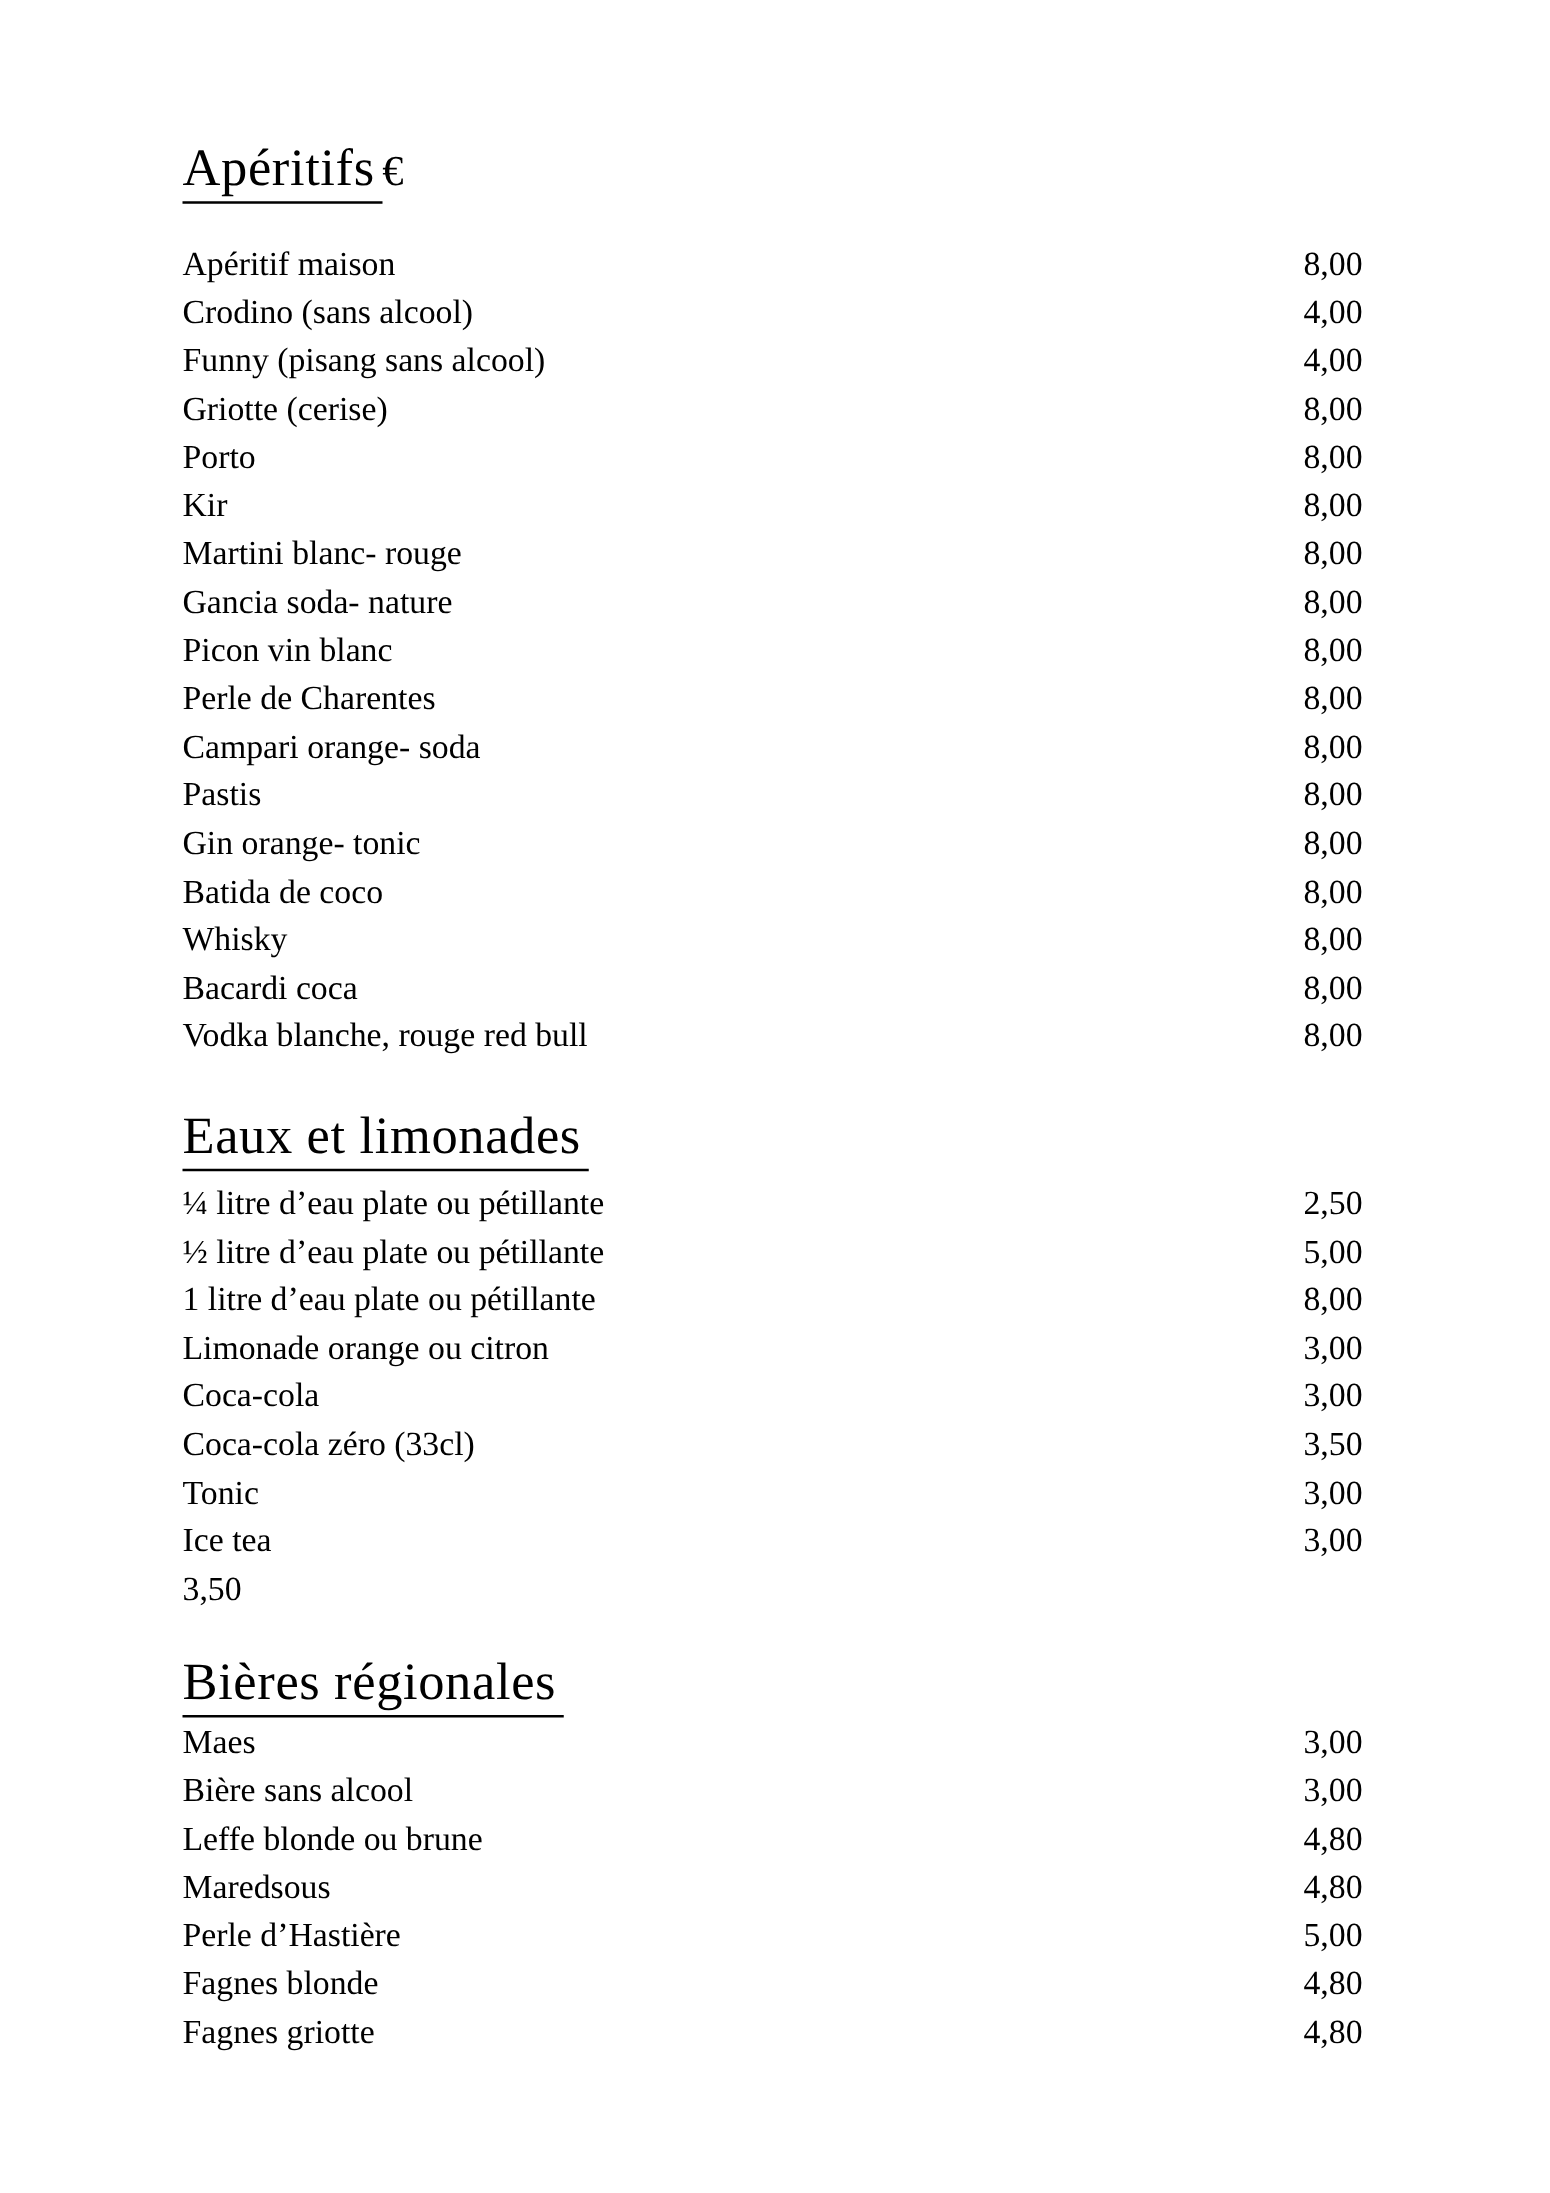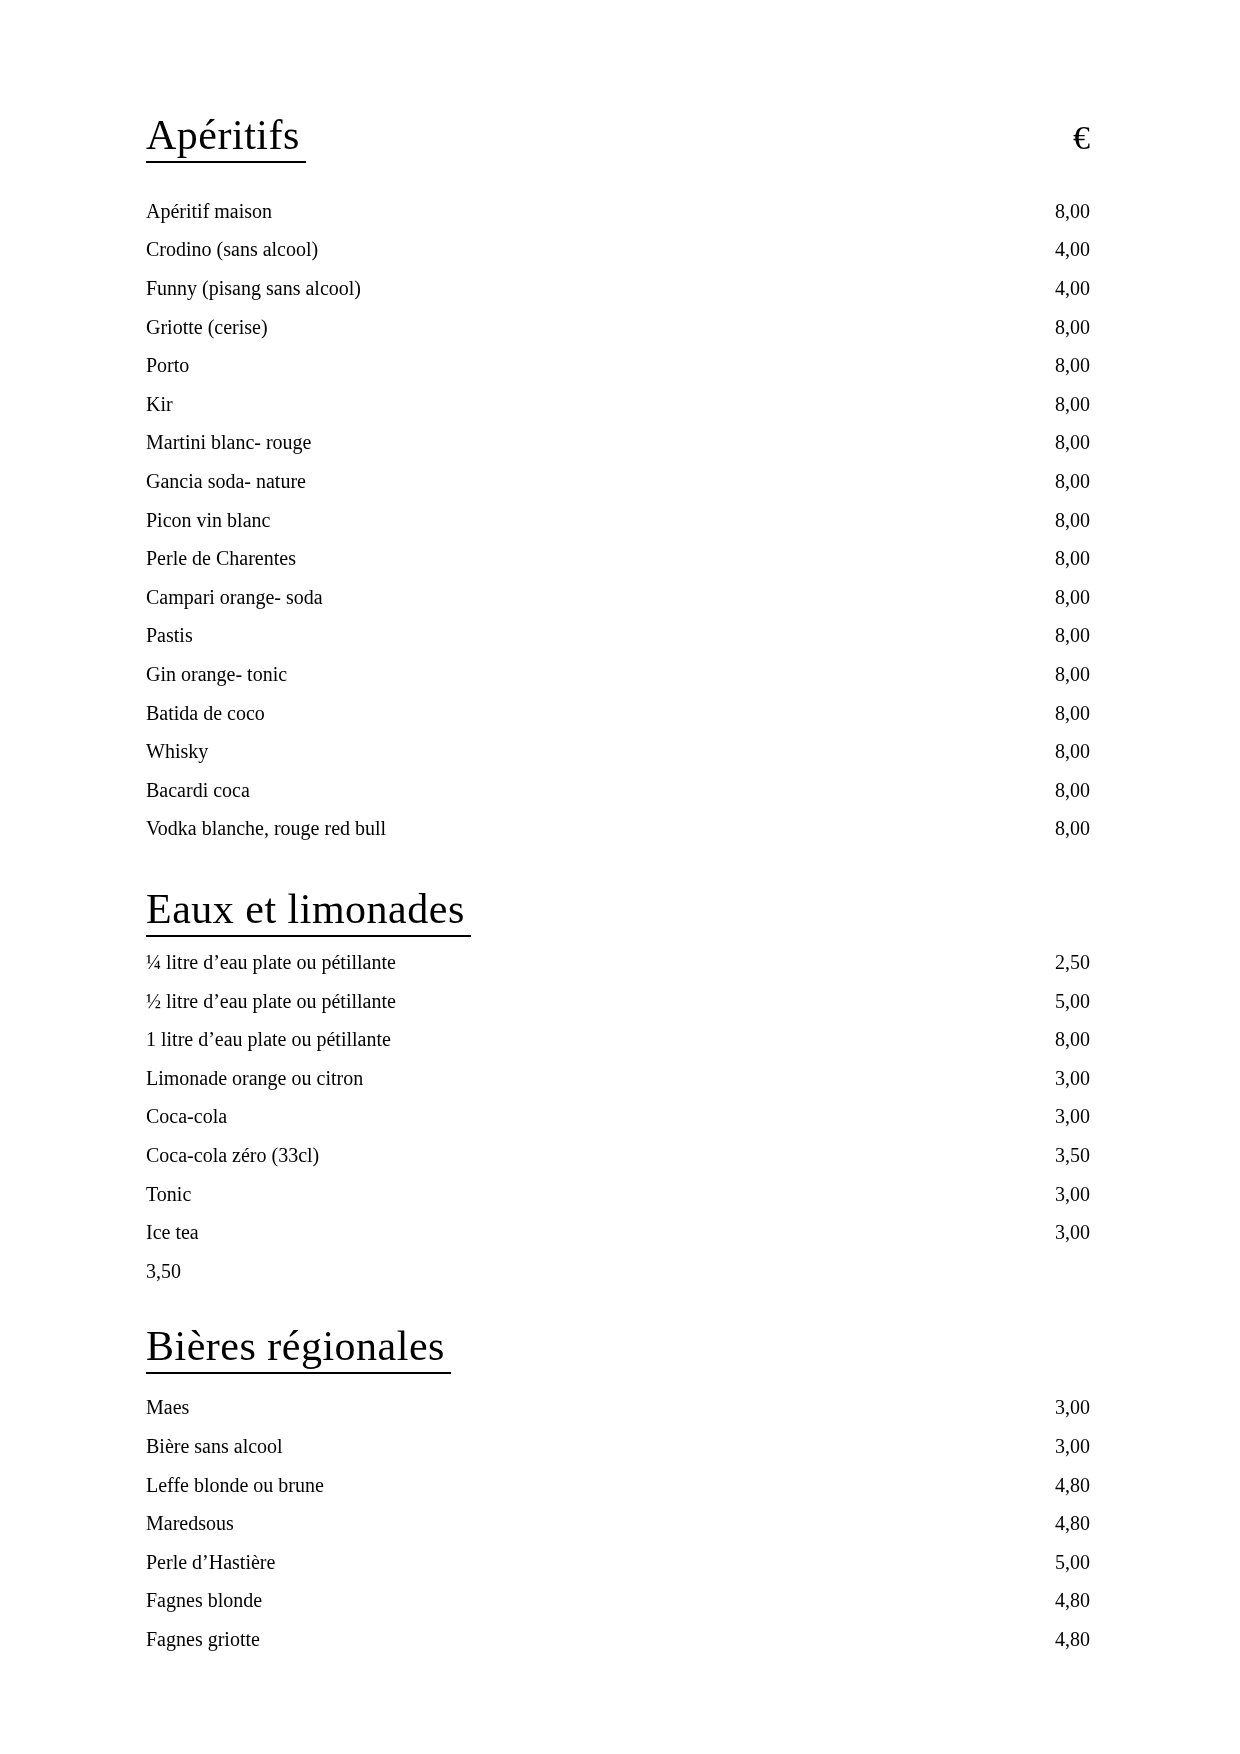--- a/index.html
+++ b/index.html
@@ -6,47 +6,47 @@
   body{
     width:1240px;height:1754px;
     background:#ffffff;color:#000000;
     font-family:"Liberation Serif","DejaVu Serif",serif;
     position:relative;overflow:hidden;
   }
   .content{
     position:absolute;left:146px;right:150px;top:0;
   }
   .section-header{
-    display:flex;justify-content:space-between;align-items:baseline;
+    display:flex;justify-content:flex-start;align-items:baseline;
   }
   .section-title{
     display:inline-block;
     font-size:42px;line-height:1.12;
     letter-spacing:0.5px;
     border-bottom:2px solid #000;
     padding:0 6px 2px 0;
   }
   .currency{
     font-size:34px;line-height:1.1;
   }
   .rows{margin:0;padding:0;}
   .row{
     display:flex;justify-content:space-between;align-items:center;
     height:38.6px;
-    font-size:20px;
+    font-size:27px;
   }
   .item-name{white-space:pre;}
   .item-price{text-align:center;}
   
   .s1 .section-header{margin-top:112px;}
   .s1 .rows{margin-top:29px;}
   .s2 .section-header{margin-top:38px;}
   .s2 .rows{margin-top:6px;}
   .s3 .section-header{margin-top:32px;}
-  .s3 .rows{margin-top:15px;}
+  .s3 .rows{margin-top:1px;}
 </style>
 </head>
 <body>
 
 <div class="content">
   <div id="sections">
   <div class="section s1">
     <div class="section-header">
       <span class="section-title">Apéritifs</span>
       <span class="currency">€</span>

